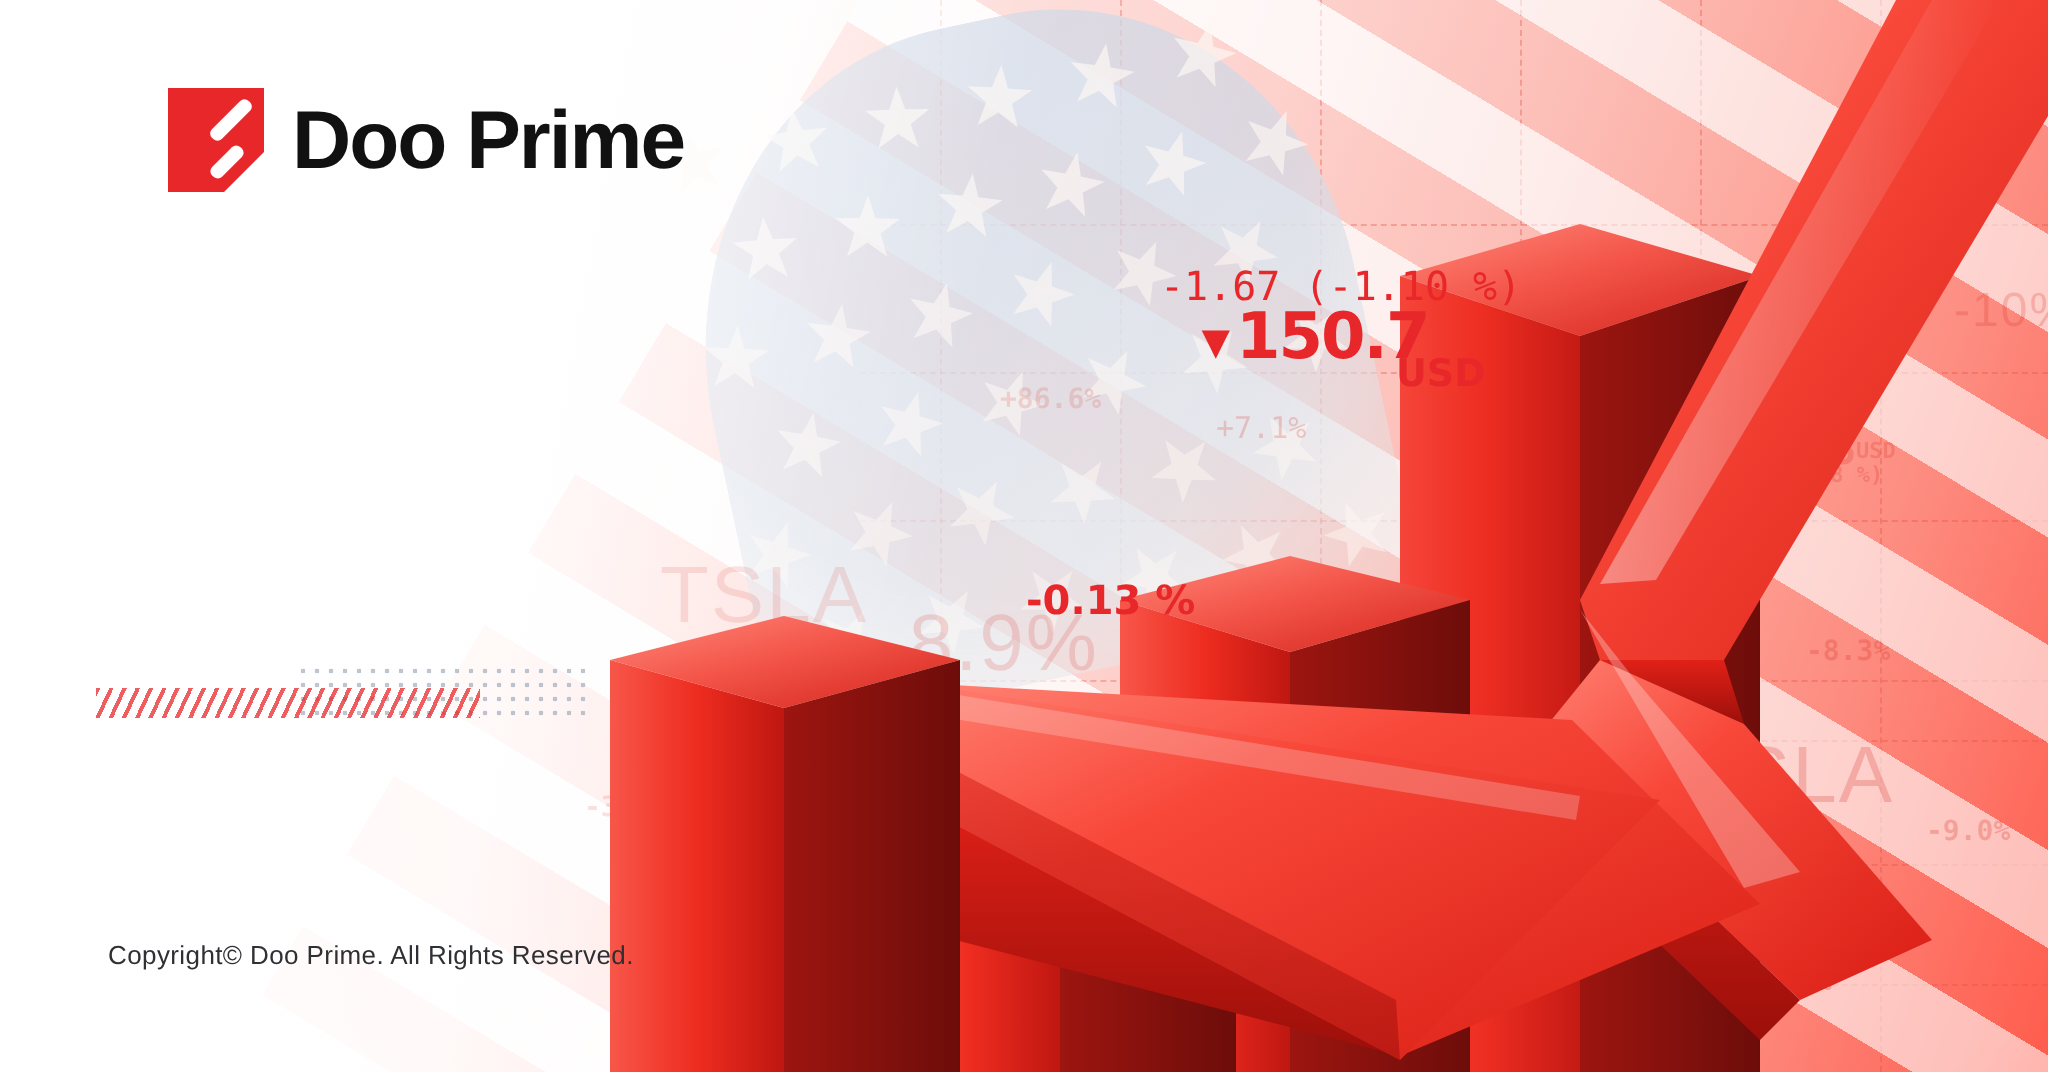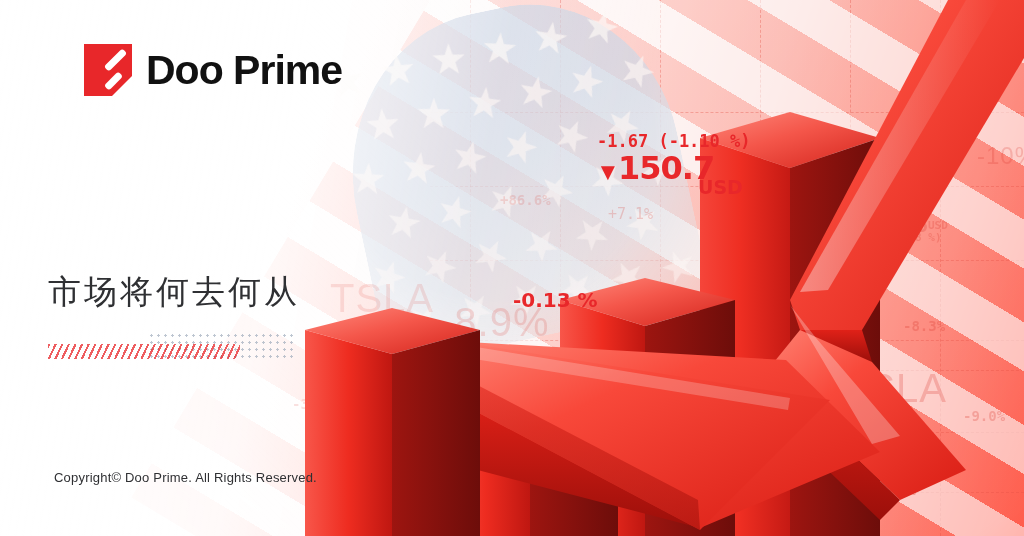--- a/index.html
+++ b/index.html
@@ -279,36 +279,35 @@
     <g>
       <polygon points="305,330 392,308 480,330 392,354" fill="url(#barTop)"></polygon>
       <polygon points="305,330 392,354 392,536 305,536" fill="url(#barFrontB)"></polygon>
       <polygon points="392,354 480,330 480,536 392,536" fill="url(#barSide)"></polygon>
     </g>
   </svg>
 
   <div class="tick" style="left:513px;top:288px;font-family:'DejaVu Sans','Liberation Sans',sans-serif;font-size:20px;font-weight:700;color:#e8272a;">-0.13 %</div>
 
   <div>
-    <div class="tick" style="left:597px;top:131px;font-size:17px;font-weight:700;color:#e8272a;letter-spacing:0px;">-1.67 (-1.10 %)</div>
+    <div class="tick" style="left:580px;top:131px;font-size:20px;font-weight:400;color:#e8272a;letter-spacing:0px;">-1.67 (-1.10 %)</div>
     <div style="position:absolute;left:596px;top:160px;font-size:24px;color:#e8272a;line-height:1;">▼</div>
     <div style="position:absolute;left:618px;top:152px;font-size:32px;font-weight:700;color:#e8272a;font-family:'DejaVu Sans','Liberation Sans',sans-serif;letter-spacing:-1px;line-height:1;">150.7</div>
     <div style="position:absolute;left:698px;top:176px;font-size:19px;font-weight:700;color:#e8272a;font-family:'DejaVu Sans','Liberation Sans',sans-serif;">USD</div>
   </div>
 
   <div class="logo-wrap">
     <div class="logo-mark">
       <span class="sl sl1"></span>
       <span class="sl sl2"></span>
       <span class="notch"></span>
     </div>
     <div class="logo-text">Doo Prime</div>
   </div>
 
-  <div class="subhead">市场将何去何从</div>
 
   <div class="deco">
     <div class="deco-dots"></div>
     <div class="deco-hatch"></div>
   </div>
 
   <div class="copyright">Copyright© Doo Prime. All Rights Reserved.</div>
 
 </div>
 

